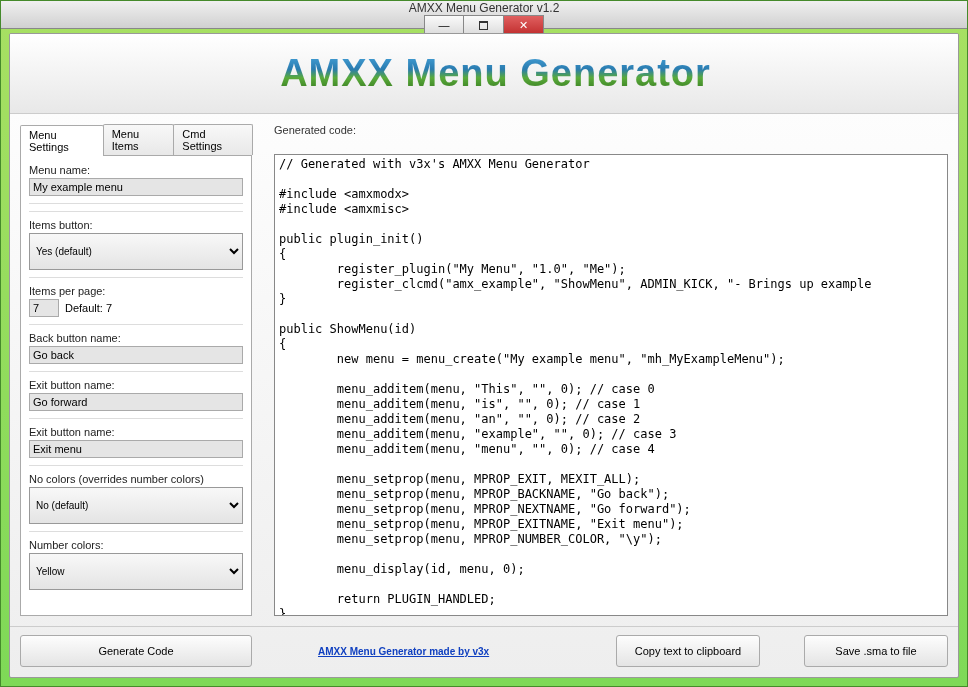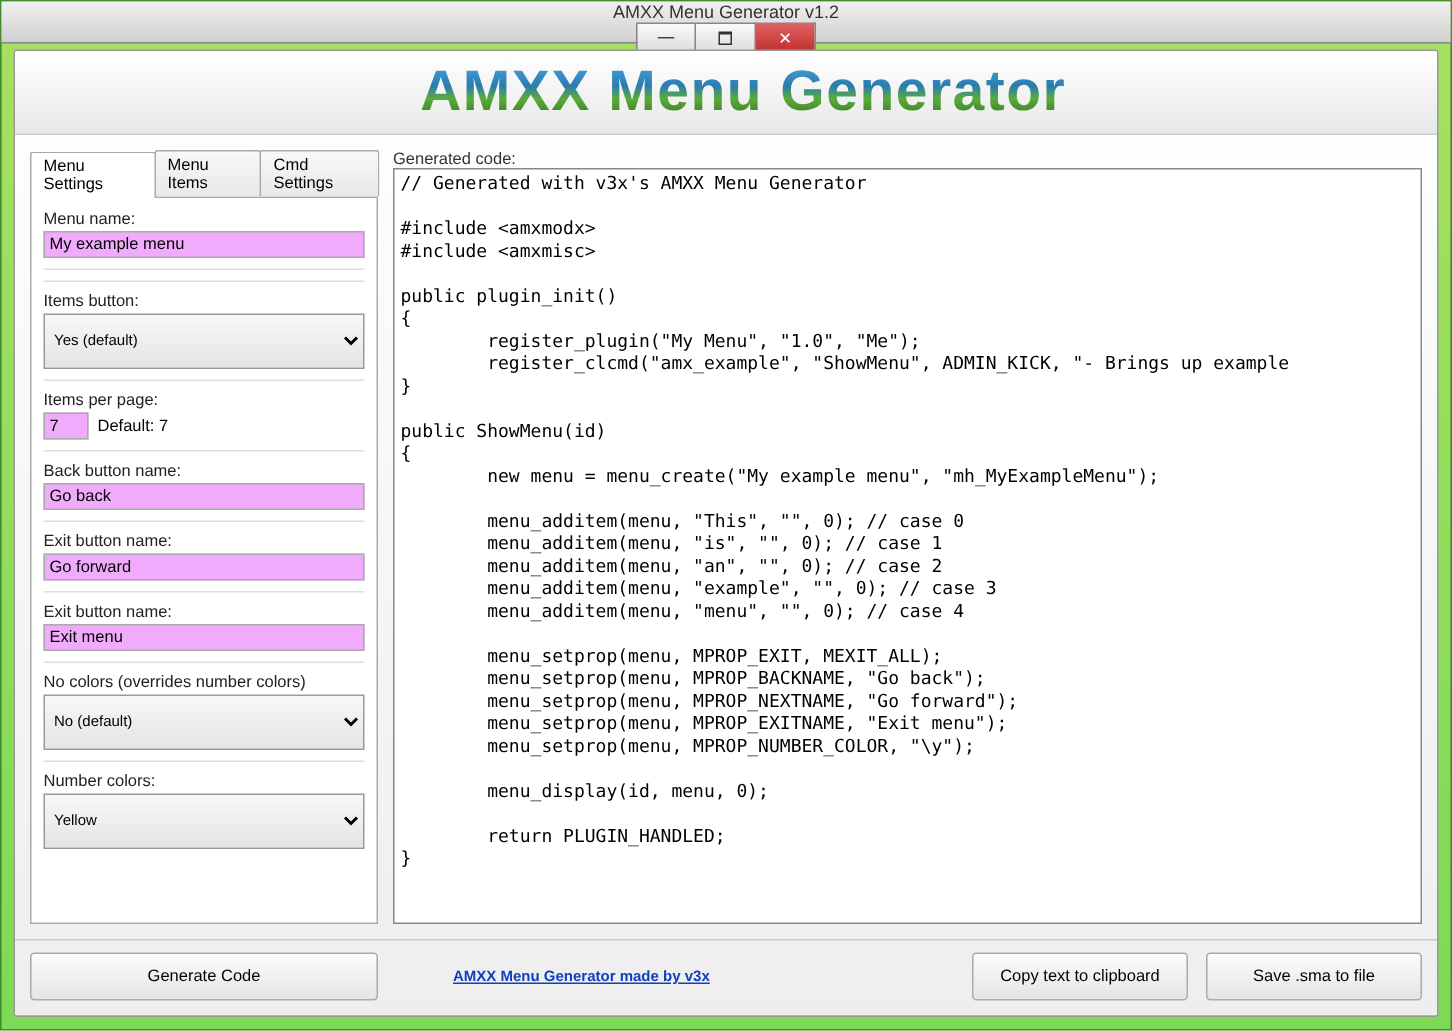--- a/index.html
+++ b/index.html
@@ -48,33 +48,33 @@
 .content {
   flex: 1;
   margin: 4px 8px 8px 8px;
   background: linear-gradient(to bottom, #ffffff 0%, #eeeeee 100%);
   border: 1px solid #999;
   border-radius: 2px;
   display: flex; flex-direction: column;
   overflow: hidden;
 }
 .banner {
-  height: 56px;
+  height: 80px;
   background: linear-gradient(to bottom,#ffffff,#e8e8e8);
   border-bottom: 1px solid #ccc;
   display: flex; align-items: center; justify-content: center; padding-left: 23px;
 }
 .banner-text {
   font-size: 38px; font-weight: bold;
   background: linear-gradient(to bottom,#4aa8e0 0%,#2a7cb0 40%,#5aab3a 60%,#2d6b1a 100%);
   -webkit-background-clip: text; background-clip: text; color: transparent;
   letter-spacing: 1px;
 }
 .main {
-  flex: 1; display: flex; gap: 10px; padding: 10px;
+  flex: 1; display: flex; gap: 22px; padding: 10px;
   overflow: hidden;
 }
 .left { width: 232px; display: flex; flex-direction: column; }
 .tabs { display: flex; }
 .tab {
   padding: 3px 8px;
   border: 1px solid #aaa; border-bottom: none;
   background: linear-gradient(to bottom,#f8f8f8,#e8e8e8);
   border-radius: 2px 2px 0 0;
   margin-right: -1px;
@@ -83,43 +83,43 @@
 }
 .tab.active { background: #fff; z-index: 2; top: 1px; }
 .tabbody {
   flex: 1; border: 1px solid #aaa; background: #fff;
   padding: 8px; overflow-y: auto;
 }
 .field { margin-bottom: 7px; }
 .field label { display: block; margin-bottom: 2px; color: #222; }
 .field input[type=text] {
   width: 100%; border: 1px solid #aaa; padding: 2px 3px; font-size: 11px;
-  background: #f0abfc;
+  background: #e5e5e5;
 }
 .field select {
   width: 100%; border: 1px solid #999; padding: 11px 2px; font-size: 10px;
   background: linear-gradient(to bottom,#f8f8f8,#e4e4e4);
 }
 .items-row { display: flex; align-items: center; gap: 6px; }
 .items-row input { width: 30px !important; }
 hr.sep { border: none; border-top: 1px solid #ddd; margin: 5px 0 7px 0; }
 
 .right { flex: 1; display: flex; flex-direction: column; }
-.gen-label { margin-bottom: 0; color: #333; }
+.gen-label { margin-bottom: 18px; color: #333; }
 .codebox {
   flex: 1; border: 1px solid #888; background: #fff;
   overflow: auto;
 }
 .codebox-inner {
   font-family: "Lucida Console","Consolas",monospace;
   font-size: 12px; white-space: pre; padding: 2px 4px;
   line-height: 1.25;
 }
 .bottom {
-  display: flex; align-items: center; gap: 0;
+  display: flex; align-items: center; gap: 16px;
   padding: 8px 10px 10px 10px;
   border-top: 1px solid #ccc;
 }
 .btn {
   height: 32px; border: 1px solid #aaa; border-radius: 3px;
   background: linear-gradient(to bottom,#fdfdfd,#e4e4e4);
   padding: 0 6px; cursor: pointer;
   display: flex; align-items: center; justify-content: center;
   font-size: 11px;
 }

